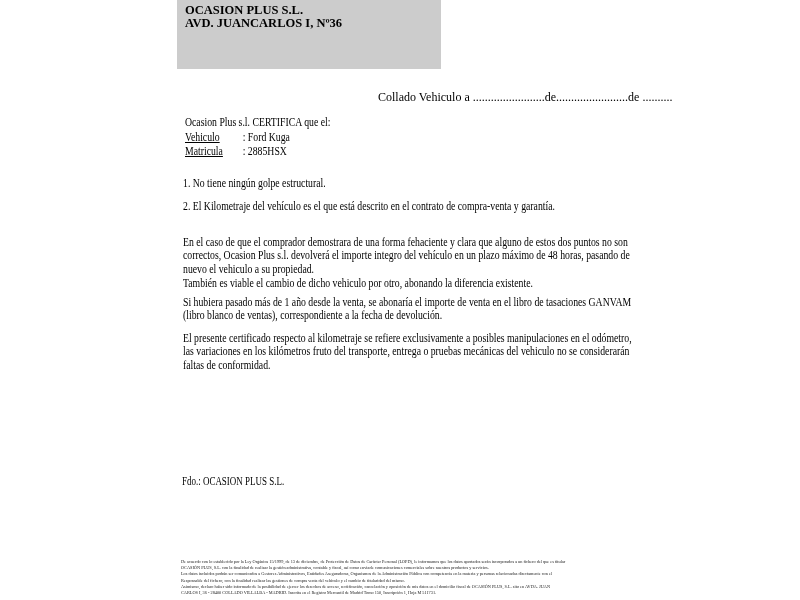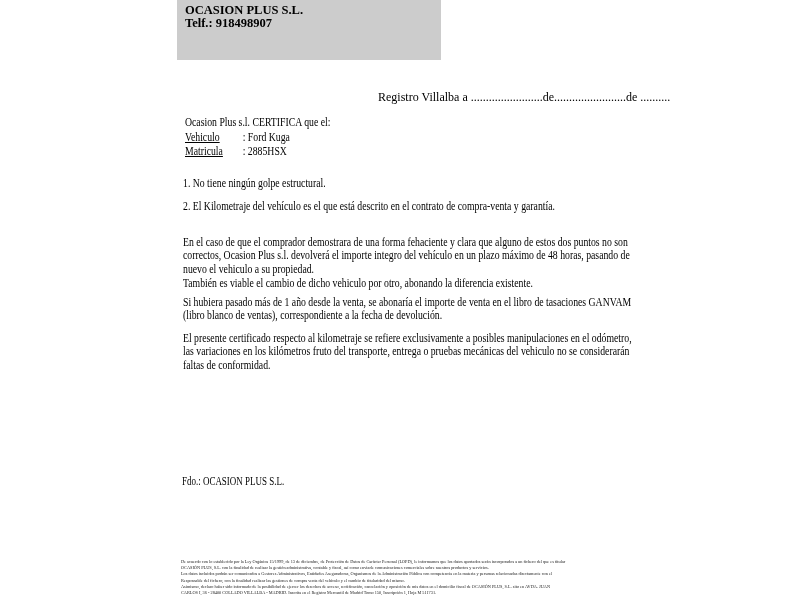--- a/index.html
+++ b/index.html
@@ -14,21 +14,21 @@
     background: #ffffff;
     overflow: hidden;
     font-family: "Liberation Serif", "DejaVu Serif", serif;
     color: #000000;
   }
   .header-box {
     position: absolute;
     left: 177px;
     top: 0;
     width: 264px;
-    height: 60px;
+    height: 69px;
     background: #cccccc;
     box-sizing: border-box;
     padding: 4px 0 0 8px;
     font-weight: bold;
     font-size: 12.5px;
     line-height: 13.2px;
   }
   .date-line {
     position: absolute;
     left: 378px;
@@ -86,24 +86,24 @@
     white-space: nowrap;
   }
 </style>
 </head>
 <body>
 
 <div class="page">
 
   <div class="header-box">
     <div>OCASION PLUS S.L.</div>
-    <div>Telf.: 918498907</div>
+    <div>AVD. JUANCARLOS I, Nº36</div>
   </div>
 
-  <div class="date-line">Registro Villalba a ........................de........................de ..........</div>
+  <div class="date-line">Collado Vehiculo a ........................de........................de ..........</div>
 
   <div class="cert-block squeeze">
     <div>Ocasion Plus s.l. CERTIFICA que el:</div>
     <div><span class="cert-label"><u>Vehiculo</u></span><span>: Ford Kuga</span></div>
     <div><span class="cert-label"><u>Matricula</u></span><span>: 2885HSX</span></div>
   </div>
 
   <div class="doc-line squeeze" style="top:177px">1. No tiene ningún golpe estructural.</div>
   <div class="doc-line squeeze" style="top:200px">2. El Kilometraje del vehículo es el que está descrito en el contrato de compra-venta y garantía.</div>
 

